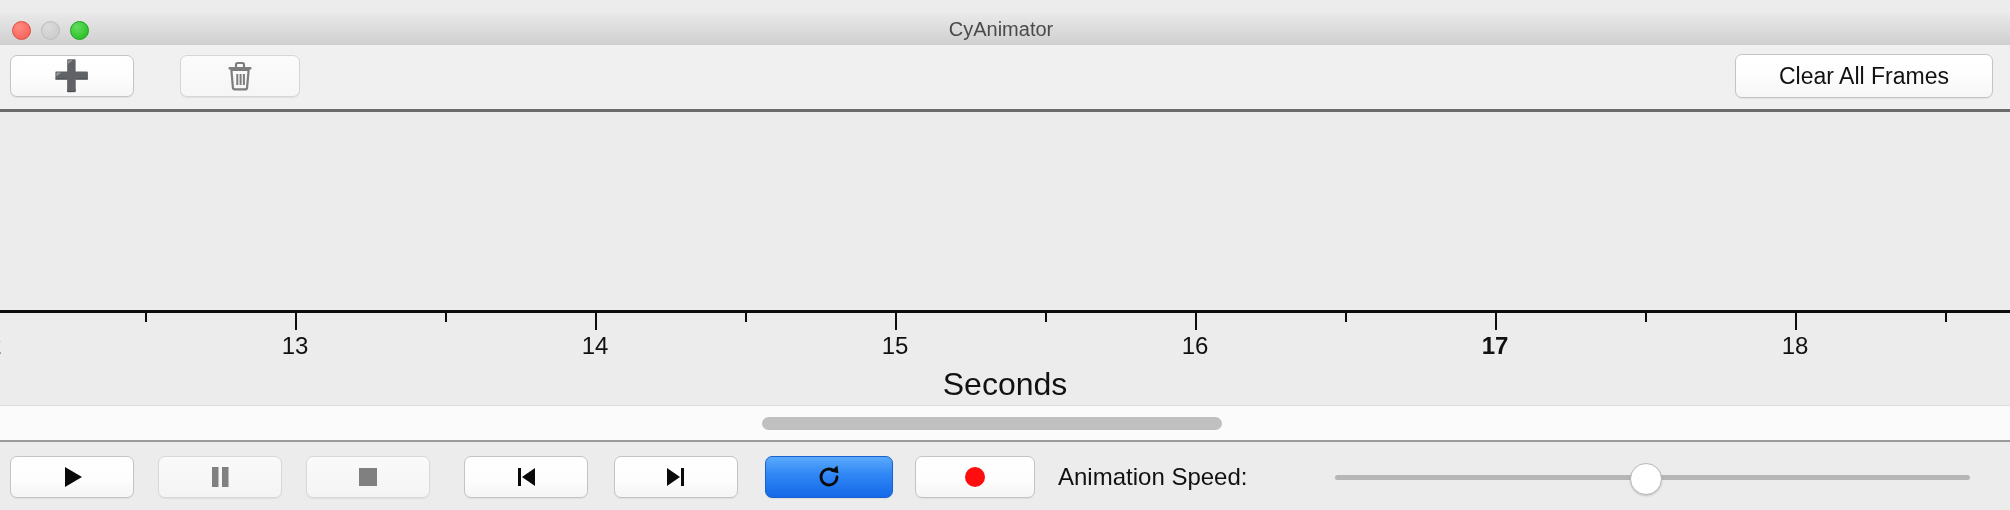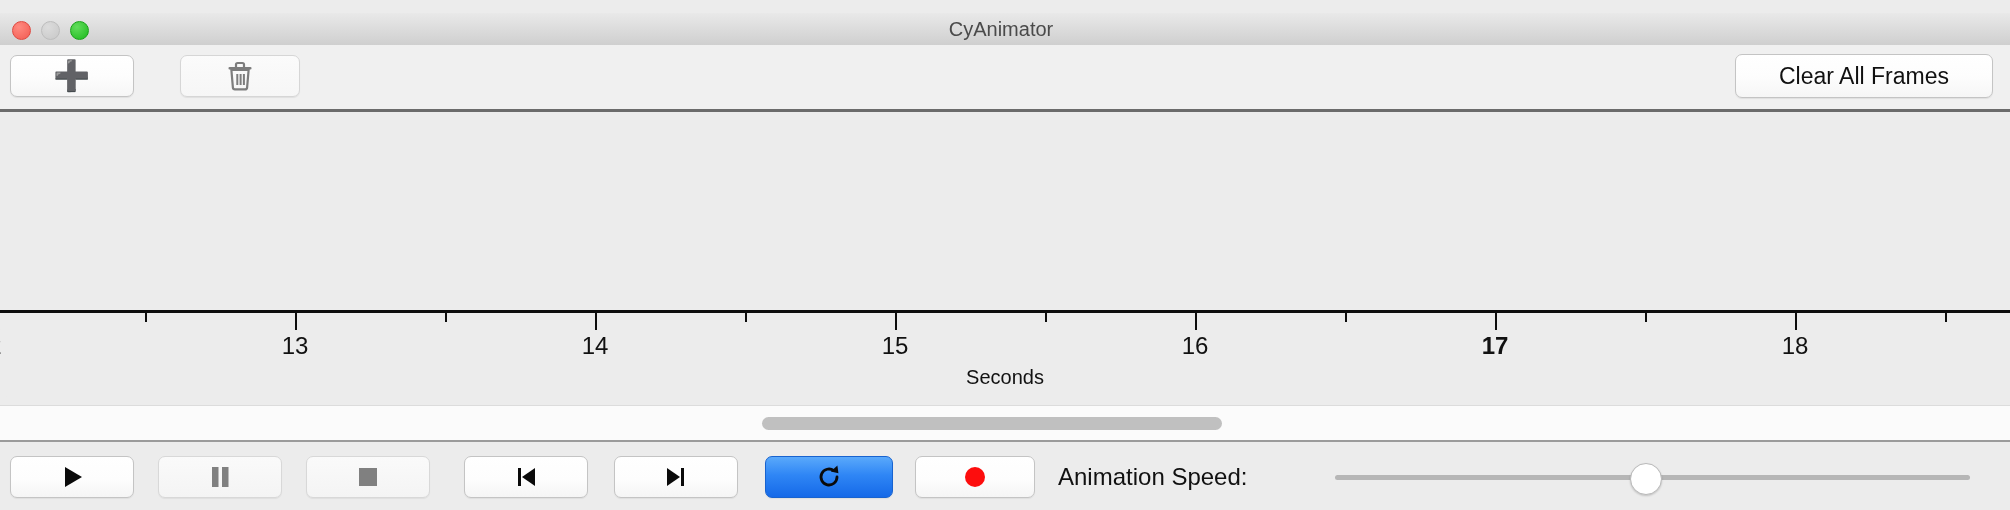--- a/index.html
+++ b/index.html
@@ -93,21 +93,21 @@
   .tick { position: absolute; top: 3px; width: 2px; background: #0d0d0d; }
   .tick.major { height: 17px; }
   .tick.minor { height: 9px; }
   .tick-label {
     position: absolute; top: 22px;
     font-size: 24px; color: #111; transform: translateX(-50%);
     white-space: nowrap;
   }
   .axis-title {
     position: absolute; left: 0; top: 56px; width: 2010px;
-    text-align: center; font-size: 20px; color: #111;
+    text-align: center; font-size: 32px; color: #111;
   }
 
   
   .scroll-area {
     position: absolute; left: 0; top: 405px; width: 2010px; height: 35px;
     background: #fbfbfb; border-top: 1px solid #dcdcdc;
   }
   .scroll-thumb {
     position: absolute; left: 762px; top: 11px; width: 460px; height: 13px;
     border-radius: 7px; background: #c0c0c0;

